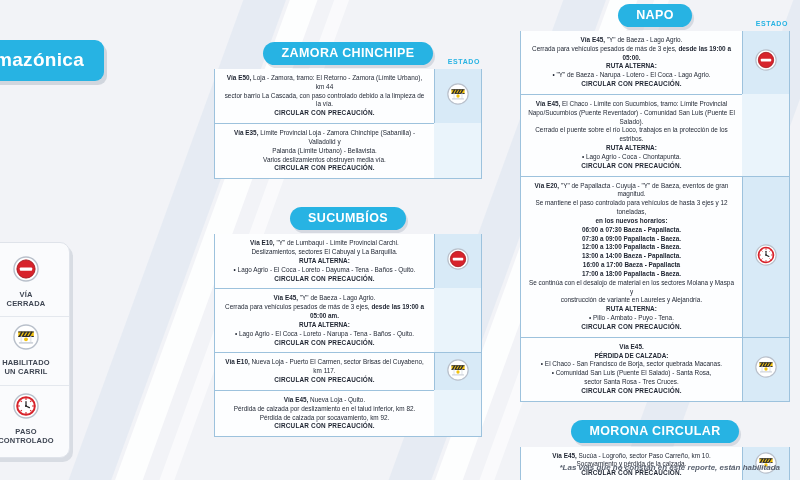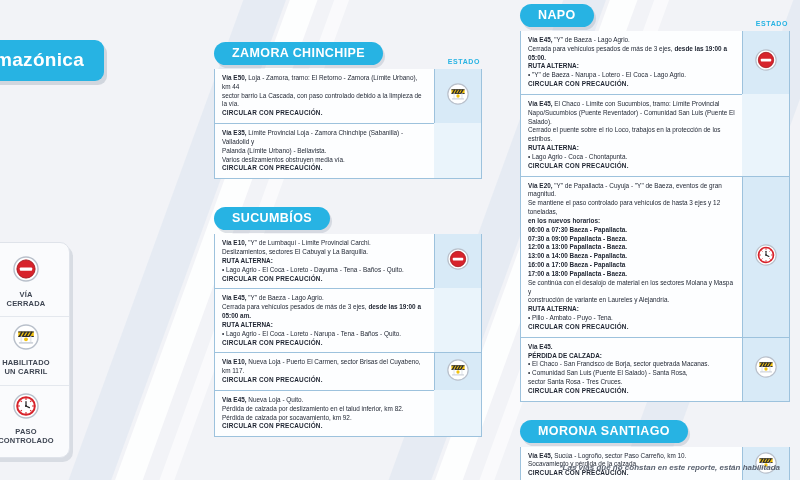--- a/index.html
+++ b/index.html
@@ -42,21 +42,21 @@
 
   
   .ico{display:inline-block;line-height:0;}
   .ico svg{display:block;}
 
   
   .col{position:absolute;}
   .col-left{left:214px;top:42px;width:268px;}
   .col-right{left:520px;top:4px;width:270px;}
 
-  .province{margin-bottom:0;}
+  .province{margin-bottom:0;text-align:center;}
   .prov-head{position:relative;height:24px;}
   .prov-pill{
     display:inline-block;background:#27b3e3;color:#fff;
     font-size:12.5px;font-weight:bold;letter-spacing:.4px;
     padding:4px 18px 5px 18px;border-radius:12px;
     box-shadow:2px 3px 0 rgba(150,160,175,.3);
   }
   .estado{
     position:absolute;right:2px;bottom:1px;
     font-size:7px;font-weight:bold;color:#27b3e3;letter-spacing:.6px;
@@ -354,21 +354,21 @@
         <rect x="9" y="27.6" width="22" height="2.6" rx="1" fill="#cfd4db"></rect>
         <circle cx="20" cy="23.6" r="3" fill="#f2c20e"></circle>
       </svg></span></div>
     </div>
         </div>
   </div>
     </div>
     <div style="margin-bottom:18px">
       <div class="province">
     <div class="prov-head">
-      <span class="prov-pill">MORONA SANTIAGO</span>
+      <span class="prov-pill">MORONA CIRCULAR</span>
       
     </div>
     <div class="table">
           <div class="row">
       <div class="cell-text first">
               <div><span class="vline">Vía E45,</span><span> Sucúa - Logroño, sector Paso Carreño, km 10.</span></div>
               <div><span>Socavamiento y pérdida de la calzada.</span></div>
               <div class="warn">CIRCULAR CON PRECAUCIÓN.</div>
             </div>
       <div class="cell-state no-top" style=""><span class="ico">

